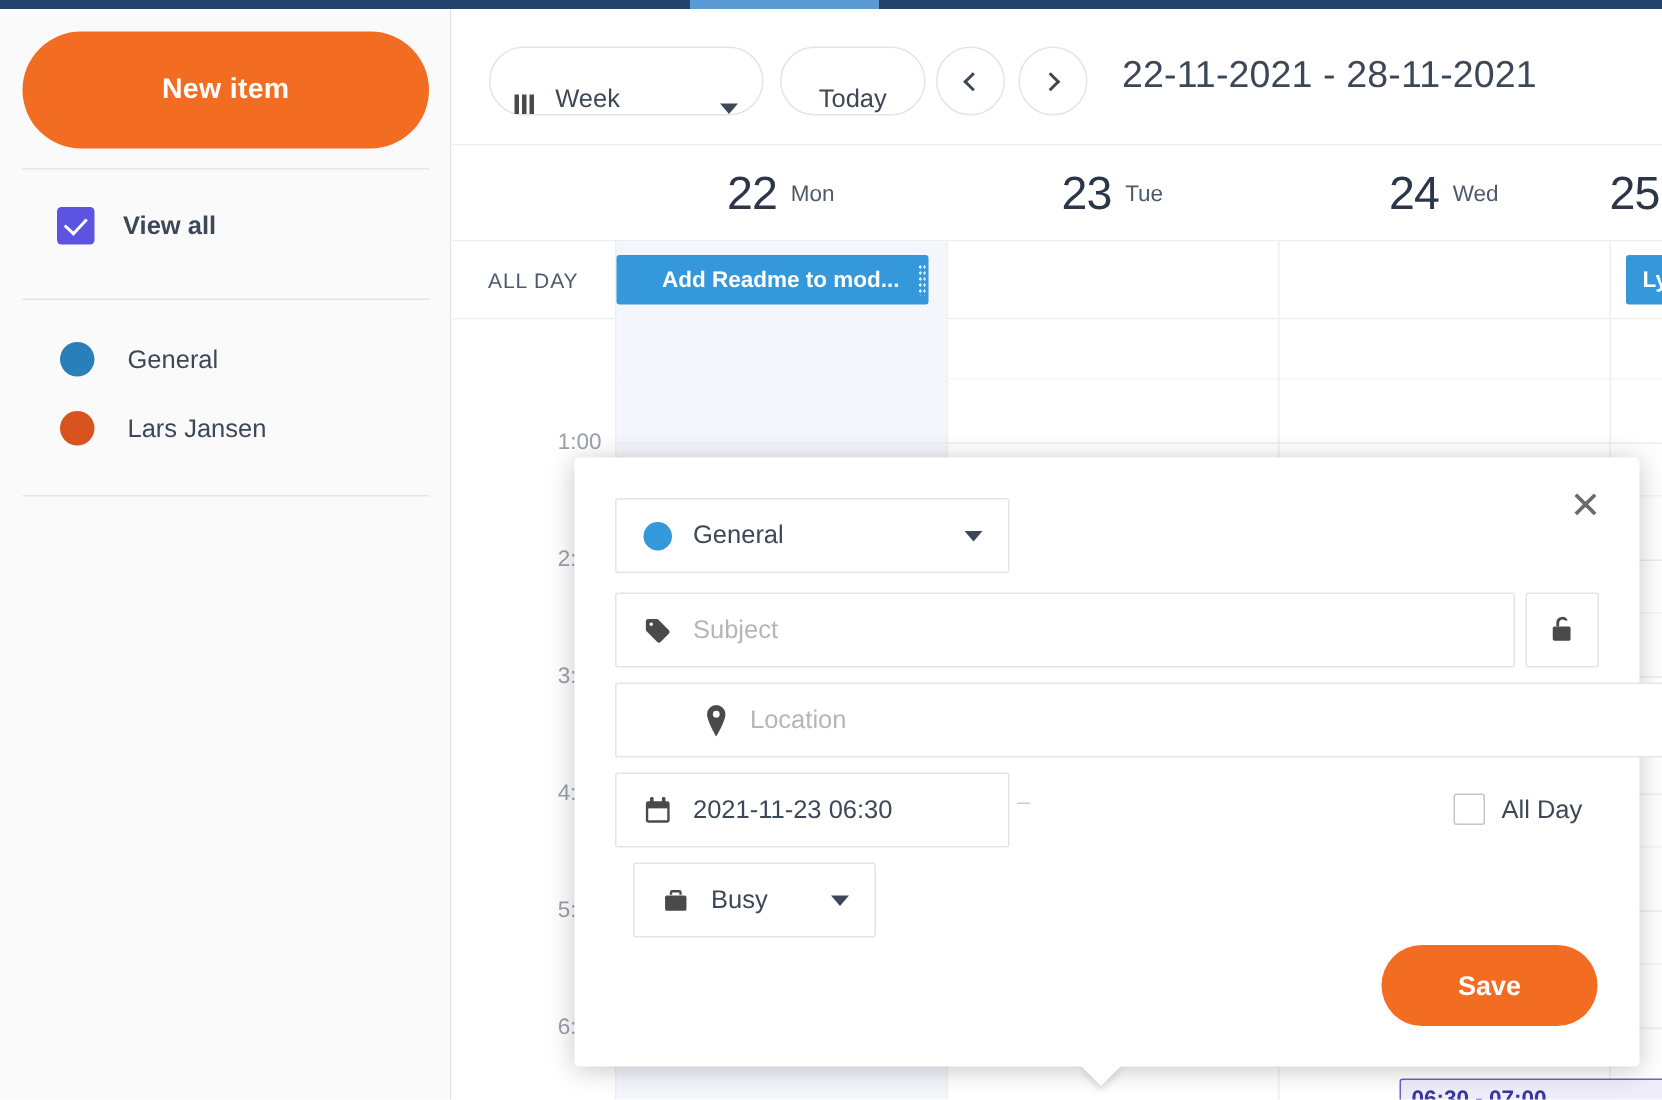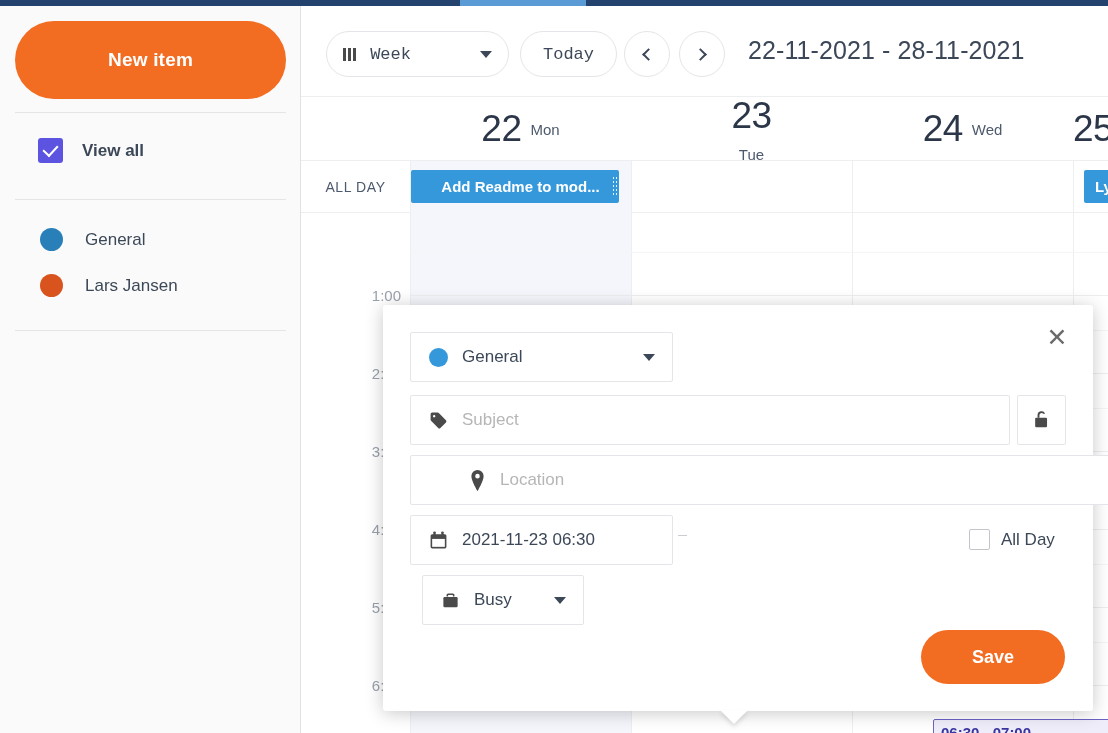--- a/index.html
+++ b/index.html
@@ -80,22 +80,22 @@
   }
 
   
   .toolbar {
     position: absolute; top: 0; left: 0; width: 807px; height: 91px;
     border-bottom: 1px solid #eceef0;
   }
   .pill {
     position: absolute; height: 46px;
     border: 1px solid #e3e5e8; border-radius: 23px;
-    background: #fff; display: flex; align-items: center;
-    cursor: pointer; font-family: Liberation Mono, monospace;
+    background: #fff; display: flex; align-items: flex-end;
+    cursor: pointer; font-family: Liberation Sans, sans-serif;
   }
   .pill-week { top: 25px; left: 25px; width: 183px; padding: 0 16px; gap: 0; }
   .bars-icon { display: flex; gap: 2.4px; margin-right: 14px; }
   .bars-icon i { display: block; width: 2.8px; height: 13px; background: #4a4a4a; }
   .pill-week .lbl { font-size: 17px; color: #3c4858; flex: 1; }
   .caret {
     width: 0; height: 0; border-left: 6px solid transparent;
     border-right: 6px solid transparent; border-top: 7px solid #3c4858;
   }
   .pill-today {
@@ -121,21 +121,21 @@
 
   
   .dayhdr {
     position: absolute; top: 91px; left: 0; width: 807px; height: 64px;
     border-bottom: 1px solid #eceef0; background: #fff;
   }
   .daycell {
     position: absolute; top: 0; height: 64px;
     display: flex; align-items: center; justify-content: center; gap: 9px;
   }
-  .daynum { font-size: 37px; color: #2b3648; font-weight: 500; letter-spacing: -.5px; }
+  .daynum { font-size: 31px; color: #2b3648; font-weight: 500; letter-spacing: -.5px; }
   .dayname { font-size: 15px; color: #4d5a6d; }
 
   
   .allday-row {
     position: absolute; top: 155px; left: 0; width: 807px; height: 52px;
     border-bottom: 1px solid #eceef0; background: #fff;
   }
   .allday-label {
     position: absolute; left: 0; top: 0; width: 109px; height: 52px;
     display: flex; align-items: center; justify-content: center;
@@ -310,21 +310,21 @@
       </div>
 
       <div class="range-title">22-11-2021 - 28-11-2021</div>
     </div>
 
     <div class="dayhdr">
       <div class="daycell" style="left:109px;width:221px;">
         <span class="daynum">22</span>
         <span class="dayname">Mon</span>
       </div>
-      <div class="daycell" style="left:340px;width:221px;flex-direction:column;">
+      <div class="daycell" style="left:330px;width:221px;">
         <span class="daynum">23</span>
         <span class="dayname">Tue</span>
       </div>
       <div class="daycell" style="left:551px;width:221px;">
         <span class="daynum">24</span>
         <span class="dayname">Wed</span>
       </div>
       <div class="daycell" style="left:772px;width:221px;justify-content:flex-start;padding-left:0;">
         <span class="daynum">25</span>
       </div>

